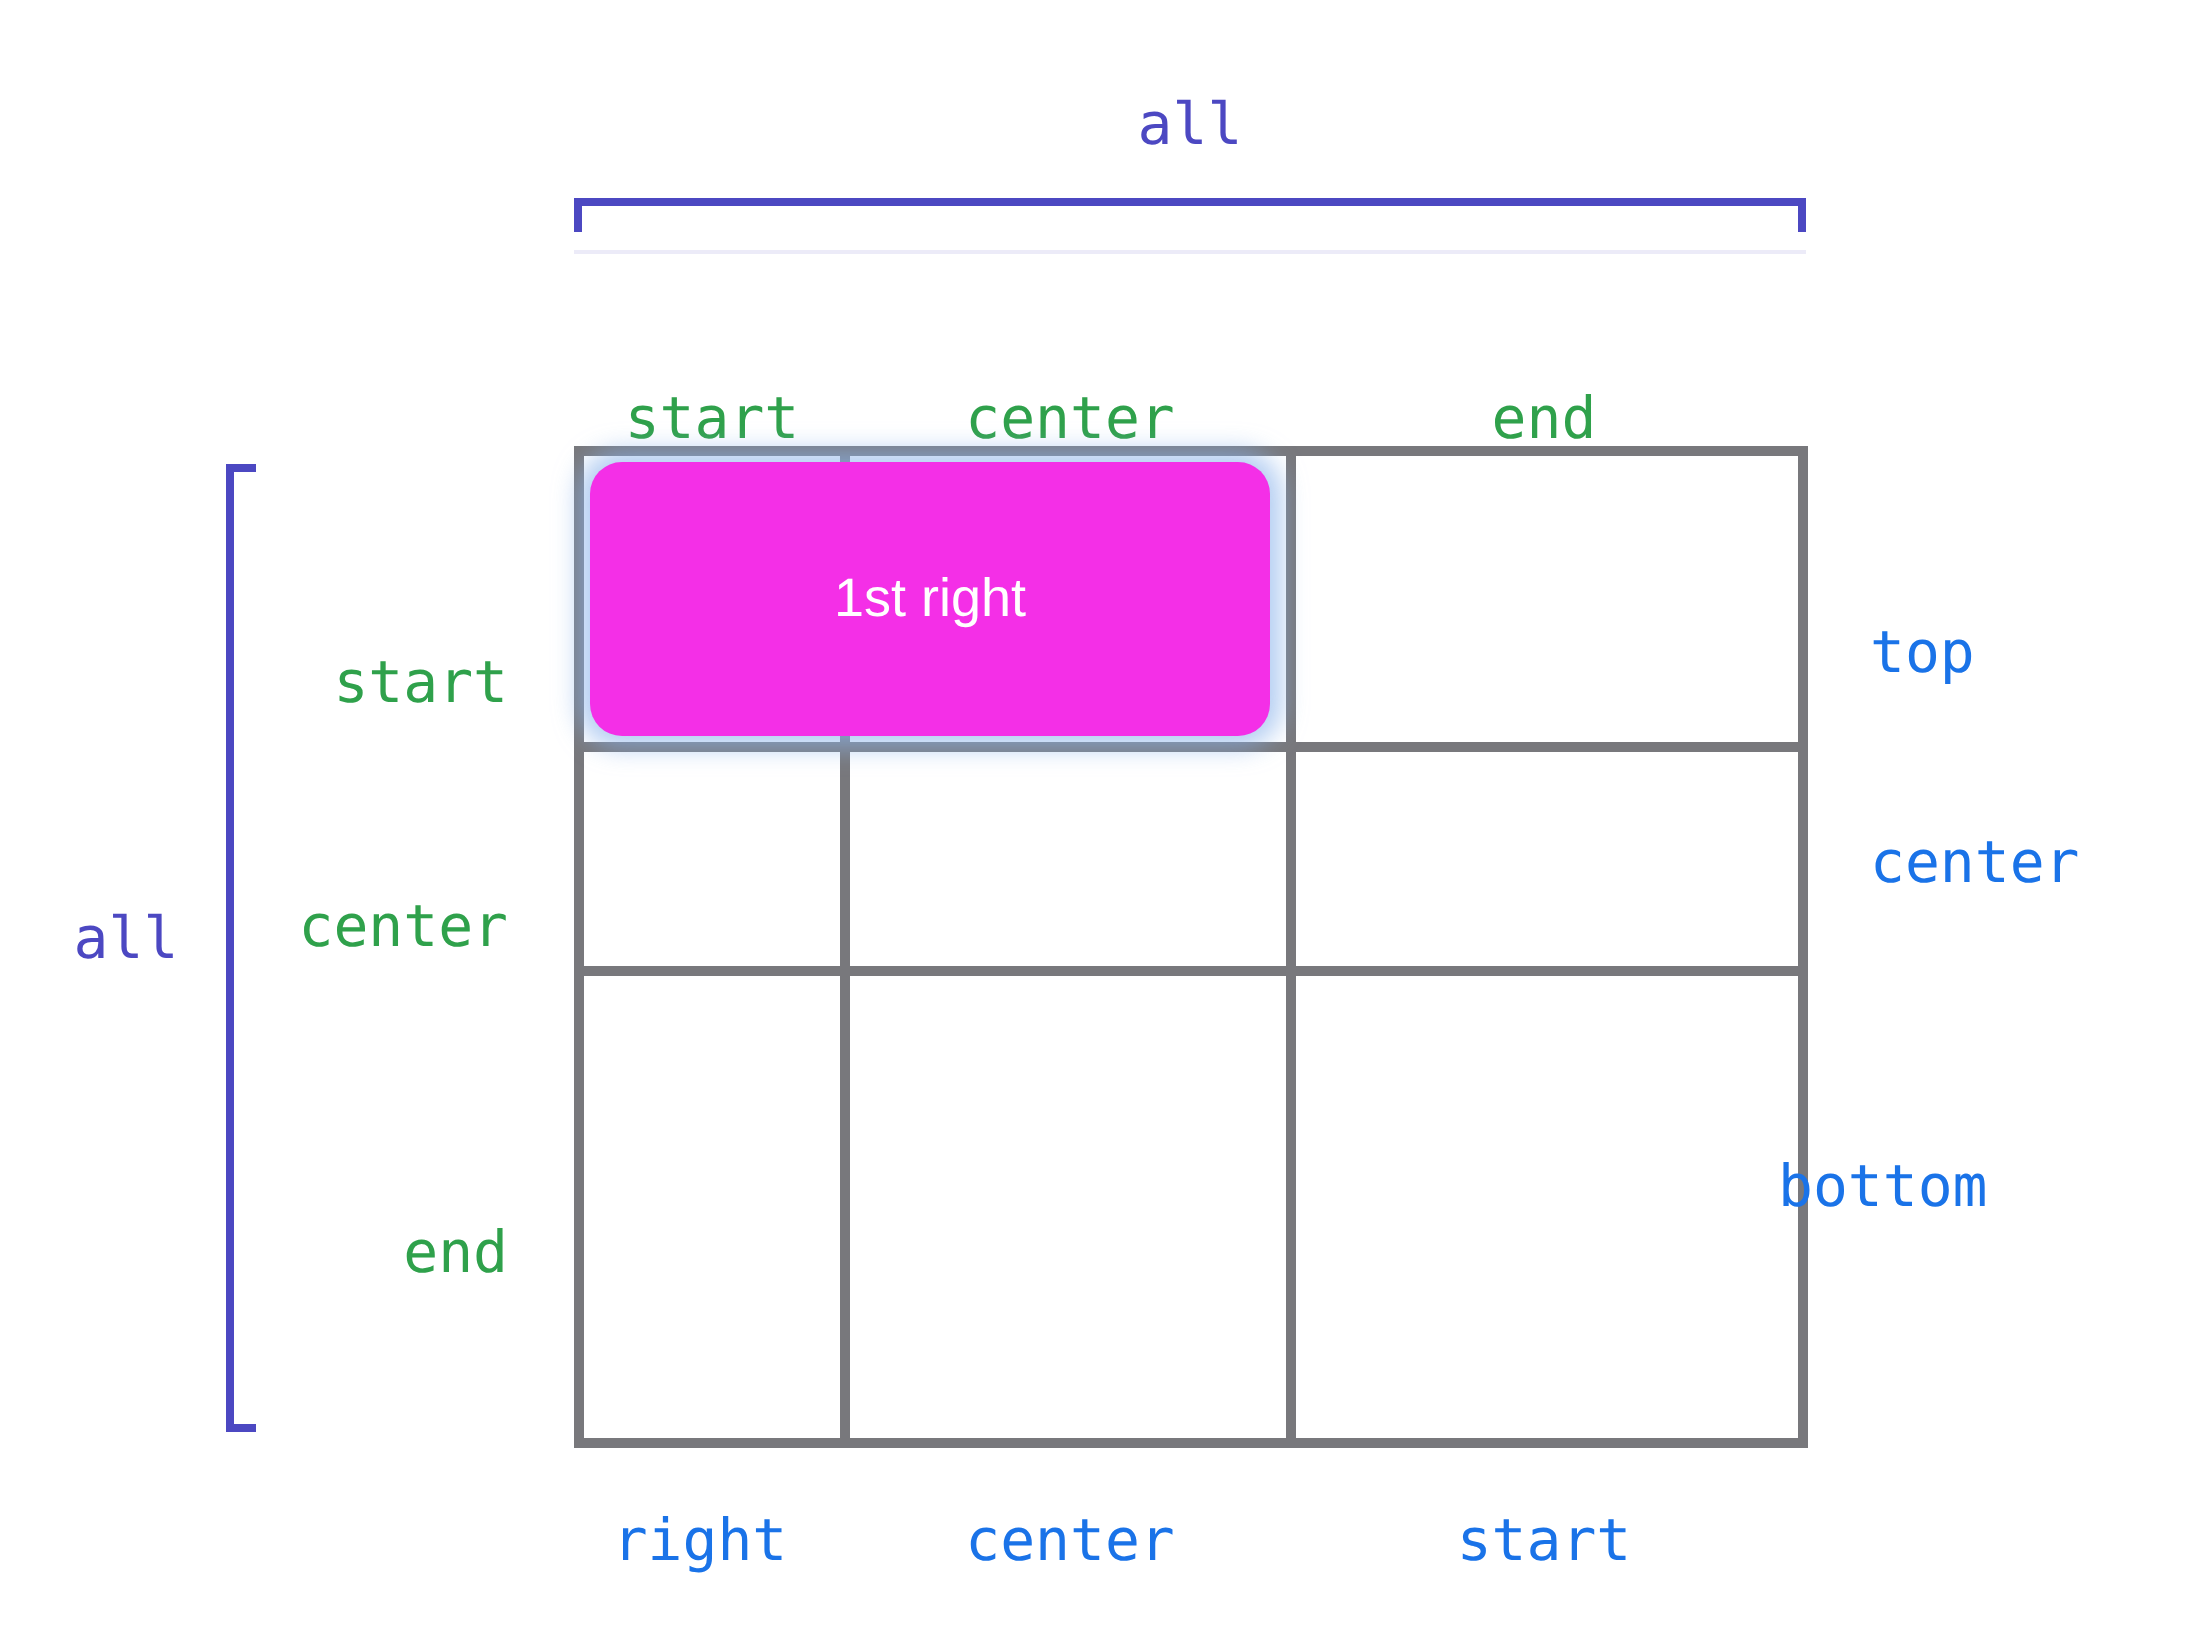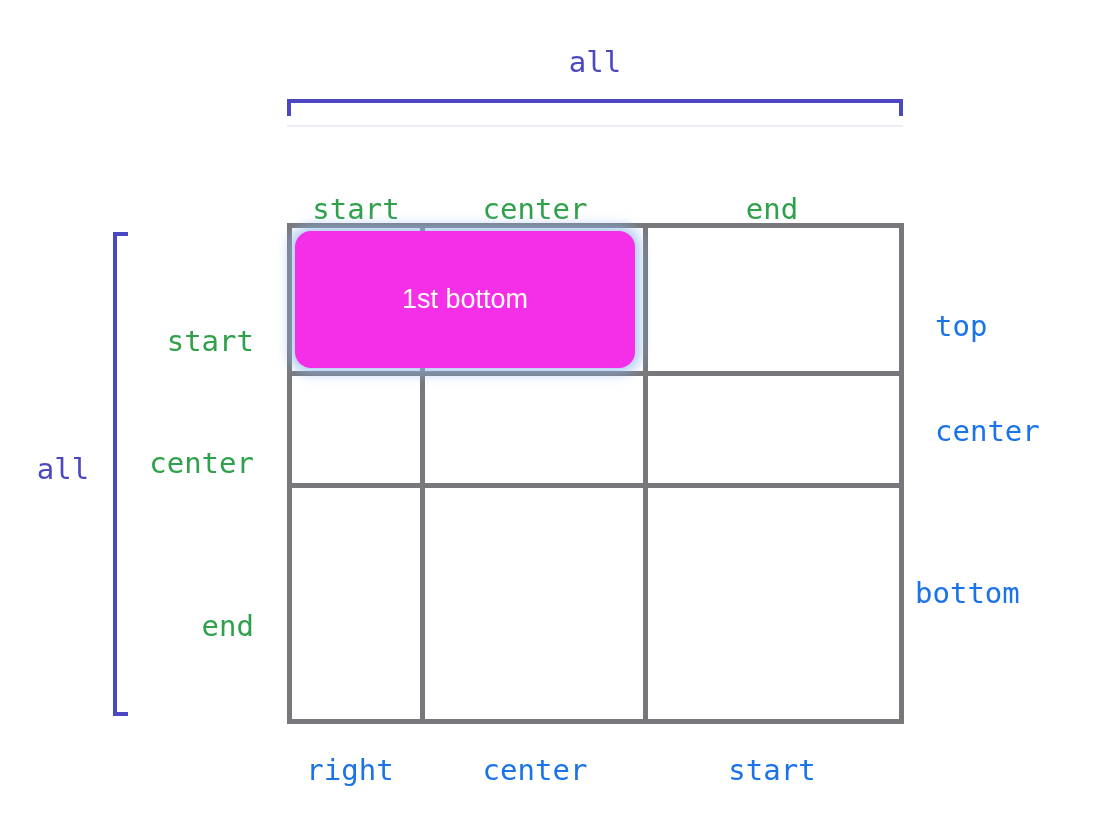--- a/index.html
+++ b/index.html
@@ -108,21 +108,21 @@
   .row-left {
     left: 0px; width: 254px;
     text-align: right;
   }
   .lbl-row-start  { top: 295px; }
   .lbl-row-center { top: 417px; }
   .lbl-row-end    { top: 580px; }
 
   .lbl-right-top    { left: 935px; top: 312px; }
   .lbl-right-center { left: 935px; top: 417px; }
-  .lbl-right-bottom { left: 915px; top: 579px; }
+  .lbl-right-bottom { left: 889px; top: 579px; }
 
   .lbl-bot-left   { left: 350px; top: 756px; }
   .lbl-bot-center { left: 535px; top: 756px; }
   .lbl-bot-right  { left: 772px; top: 756px; }
 </style>
 </head>
 <body>
 
 <div id="canvas">
 
@@ -147,21 +147,21 @@
     <div class="cell"></div>
     <div class="cell"></div>
     <div class="cell"></div>
     <div class="cell"></div>
     <div class="cell"></div>
     <div class="cell"></div>
     <div class="cell"></div>
   </div>
 
   <div class="overlay-box first-choice-box">
-    <span>1st bottom</span>
+    <span>1st right</span>
   </div>
 
   <div class="mono-label blue lbl-right-top">top</div>
   <div class="mono-label blue lbl-right-center">center</div>
   <div class="mono-label blue lbl-right-bottom">bottom</div>
 
   <div class="mono-label blue center-x lbl-bot-left">right</div>
   <div class="mono-label blue center-x lbl-bot-center">center</div>
   <div class="mono-label blue center-x lbl-bot-right">start</div>
 

